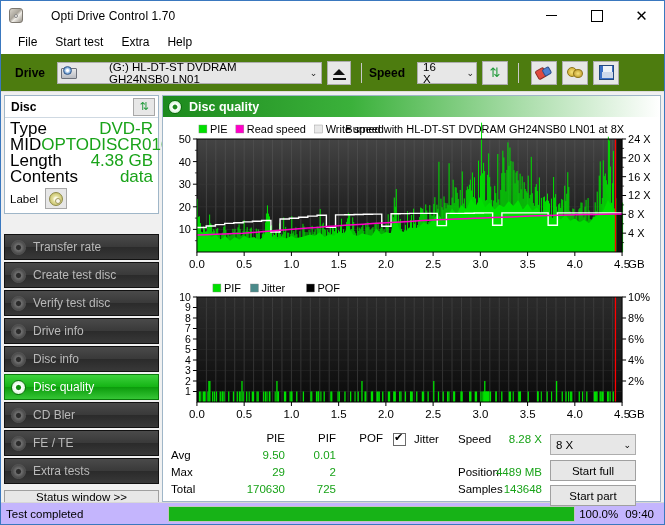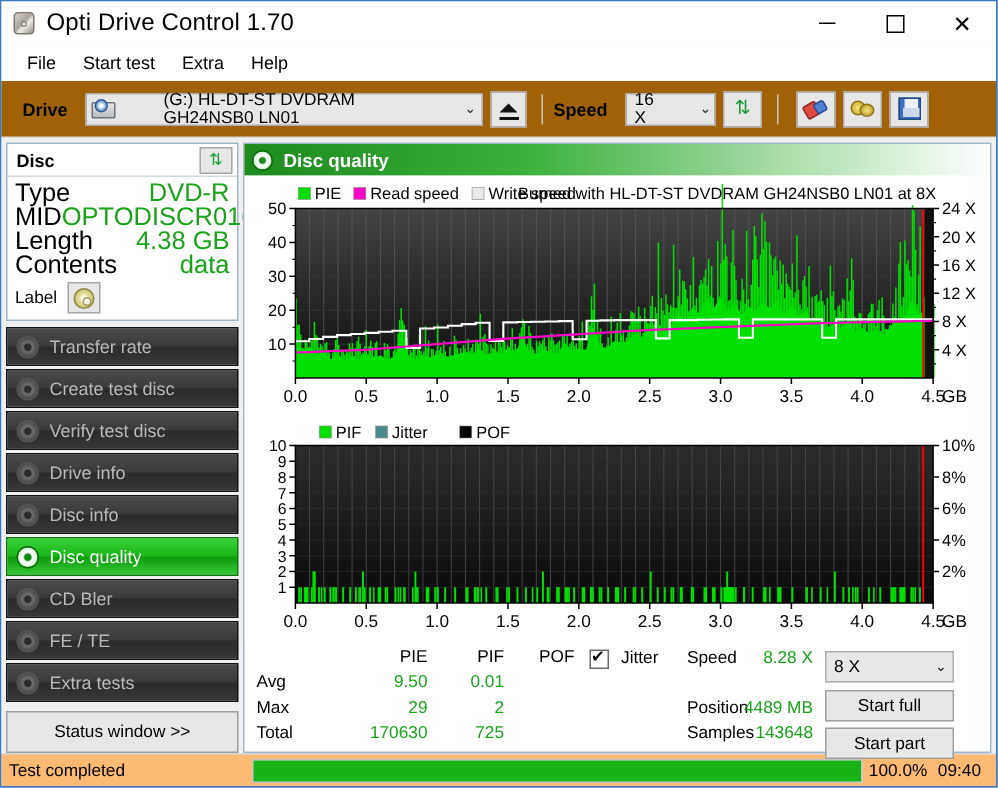--- a/index.html
+++ b/index.html
@@ -31,21 +31,21 @@
     position: absolute; left: 1px; top: 0px;
     width: 14px; height: 15px; border-radius: 3px;
     background: linear-gradient(135deg,#d8d4cb 0%, #a9a49a 45%, #efece6 60%, #9a958c 100%);
     border: 1px solid #7d7870;
   }
   .app-icon .hole {
     position: absolute; left: 6px; top: 6px; width: 4px; height: 4px;
     border-radius: 50%; background: #f4f2ee; border: 1px solid #888;
   }
   .title-text {
-    font-size: 16px; color: #000; letter-spacing: 0.1px;
+    font-size: 12px; color: #000; letter-spacing: 0.1px; margin-left: 20px;
   }
   .winbtns { margin-left: auto; display: flex; height: 30px; }
   .winbtn {
     width: 45px; height: 30px; display: flex;
     align-items: center; justify-content: center;
     font-size: 13px; color: #000;
   }
   .winbtn.min::after {
     content: ""; display: block; width: 11px; height: 1px; background: #000;
     margin-bottom: 1px;
@@ -57,21 +57,21 @@
   
   .menubar {
     height: 23px; background: #ffffff; display: flex; align-items: center;
     padding-left: 8px; flex: 0 0 auto; gap: 0px;
   }
   .menuitem {
     font-size: 12px; color: #000; padding: 2px 9px 3px 9px; white-space: nowrap;
   }
   
   .toolbar {
-    height: 38px; background: #a16207;
+    height: 38px; background: #4d7c0f;
     display: flex; align-items: center; padding: 0 6px;
     flex: 0 0 auto; border-bottom: 1px solid #dcdcdc;
   }
   .tb-label { font-size: 12px; color: #000; font-weight: bold; margin: 0 12px 0 8px; }
   .combo {
     height: 22px; background: #e7e7e7; border: 1px solid #adadad;
     display: flex; align-items: center; font-size: 11.5px; color: #000;
     padding: 0 0 0 3px; position: relative; gap: 28px;
   }
   .combo .arrow {
@@ -152,21 +152,21 @@
     width: 22px; height: 21px; background: #e7e7e7; border: 1px solid #a8a8a8;
     margin-left: 3px; display: flex; align-items: center; justify-content: center;
   }
   .cd-ico {
     width: 14px; height: 14px; border-radius: 50%;
     background: radial-gradient(circle, #fdfbe6 18%, #e3df9c 38%, #c9c46f 75%, #a8a253 100%);
     border: 1px solid #8e8a47; position: relative;
   }
   .cd-ico::after { content:""; position: absolute; left: 5px; top: 5px; width: 4px; height: 4px; background: #f8f6ea; border-radius: 50%; border: 1px solid #a09a5c; }
   
-  .nav { margin-top: 4px; display: flex; flex-direction: column; gap: 2px; }
+  .nav { margin-top: 20px; display: flex; flex-direction: column; gap: 2px; }
   .navbtn {
     height: 26px; display: flex; align-items: center;
     background: linear-gradient(#4a4a4a 0%, #3a3a3a 48%, #2b2b2b 52%, #383838 100%);
     border: 1px solid #111; color: #b9b9b9; font-size: 12px;
     padding-left: 6px; position: relative;
   }
   .navbtn.active {
     background: linear-gradient(#3dd13d 0%, #16b516 48%, #0d9c0d 52%, #35c635 100%);
     border: 1px solid #0a7a0a; color: #ffffff;
   }
@@ -234,21 +234,21 @@
     display: flex; align-items: center; padding-left: 5px;
   }
   .mini-combo .arrow { margin-left: auto; margin-right: 4px; font-size: 9px; font-family: "DejaVu Sans", sans-serif; }
   .act-btn {
     position: absolute; left: 8px; width: 86px; height: 21px;
     background: #e7e7e7; border: 1px solid #a0a0a0; font-size: 11.5px; color: #000;
     display: flex; align-items: center; justify-content: center;
   }
   
   .statusbar {
-    height: 22px; flex: 0 0 auto; background: #fdba74; display: flex;
+    height: 22px; flex: 0 0 auto; background: #c4b5fd; display: flex;
     align-items: center; border-top: 1px solid #d8d8d8; padding: 0 2px;
   }
   .sb-text { font-size: 11.5px; color: #000; width: 165px; padding-left: 3px; }
   .sb-prog {
     flex: 1 1 auto; height: 16px; background: #e6e6e6; border: 1px solid #c3c3c3;
     position: relative; margin-right: 4px; max-width: 520px;
   }
   .sb-fill { position: absolute; left: 0; top: 0; bottom: 0; background: #17b317; }
   .sb-pct { font-size: 11.5px; color: #000; width: 46px; text-align: left; }
   .sb-time { font-size: 11.5px; color: #000; margin-left: auto; padding-right: 8px; }

